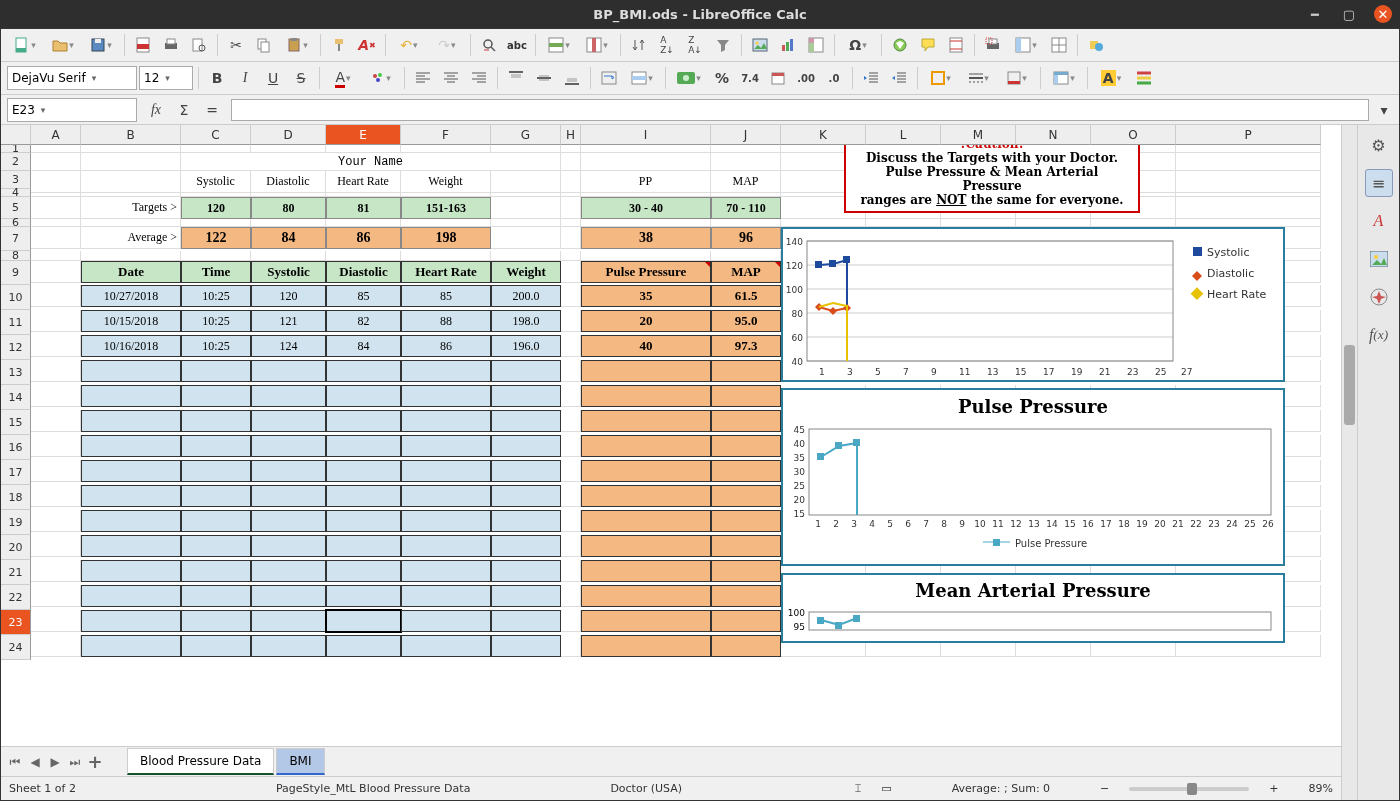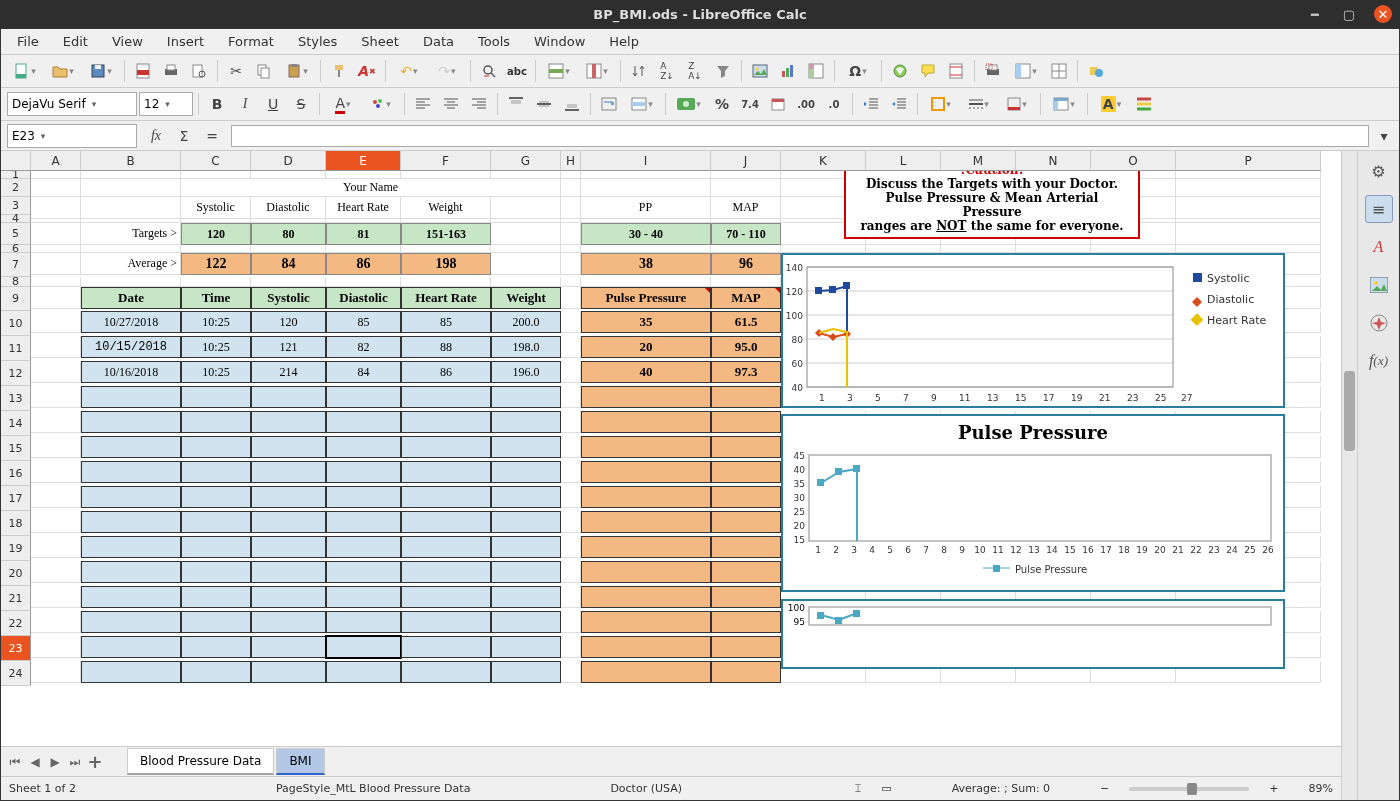--- a/index.html
+++ b/index.html
@@ -43,21 +43,21 @@
 .d-orange { background: #f4b983; border: 1px solid #333; font-weight: bold; }
 .cell.active { outline: 2px solid #000; outline-offset: -1px; }
 .caution-box { border: 2px solid #c00; background: #fff; padding: 4px 10px; text-align: center; font-family: "DejaVu Serif", serif; font-size: 12px; position: absolute; }
 .caution-box b { font-weight: bold; }
 .chart { border: 2px solid #2a7d9c; background: #fff; position: absolute; }
 .chart-title { text-align: center; font-weight: bold; font-family: "DejaVu Serif", serif; }
 .tabs { height: 30px; display: flex; align-items: center; border-top: 1px solid #ccc; background: #f0f0f0; padding: 0 4px; }
 .tabs .navbtn { width: 20px; height: 20px; display: flex; align-items: center; justify-content: center; cursor: pointer; color: #666; }
 .tabs .tab { padding: 5px 12px; border: 1px solid #ccc; background: #fff; cursor: pointer; font-size: 12px; margin-left: 2px; }
 .tabs .tab.active { background: #b3c7e6; border-bottom: 2px solid #36c; }
-.tabs .tab.other { border-bottom: 2px solid #a3a3a3; }
+.tabs .tab.other { border-bottom: 2px solid #14532d; }
 .statusbar { height: 24px; display: flex; align-items: center; border-top: 1px solid #ccc; font-size: 11px; padding: 0 8px; gap: 20px; color: #333; }
 .statusbar .spacer { flex: 1; }
 .zoom-slider { width: 120px; height: 4px; background: #ccc; position: relative; border-radius: 2px; }
 .zoom-slider .thumb { position: absolute; width: 10px; height: 12px; background: #888; top: -4px; left: 58px; border-radius: 2px; }
 .red-tri { position:absolute; top:0; right:0; width:0; height:0; border-left:5px solid transparent; border-top:5px solid #c00; }
 svg { display:block; }
 .scrollbar-v { width: 16px; background: #e8e8e8; border-left: 1px solid #ccc; position: relative; }
 .scrollbar-v .thumb { position: absolute; left: 2px; right: 2px; top: 220px; height: 80px; background: #aaa; border-radius: 3px; }
 </style>
 </head>
@@ -66,33 +66,20 @@
 <div class="titlebar">
   <span class="title">BP_BMI.ods - LibreOffice Calc</span>
   <div class="win-controls">
     <span>━</span>
     <span>▢</span>
     <span class="close">✕</span>
   </div>
 </div>
 
 <div class="app">
-  <div class="menubar" id="menubar">
-      <span>File</span>
-      <span>Edit</span>
-      <span>View</span>
-      <span>Insert</span>
-      <span>Format</span>
-      <span>Styles</span>
-      <span>Sheet</span>
-      <span>Data</span>
-      <span>Tools</span>
-      <span>Window</span>
-      <span>Help</span>
-    </div>
 
   <div class="toolbar">
     <span class="tbtn w">
         <svg width="16" height="16">
           <rect x="2" y="1" width="10" height="14" fill="#fff" stroke="#4a8"></rect>
           <rect x="2" y="11" width="10" height="4" fill="#4a8"></rect>
         </svg>
         <span class="dd">▾</span>
       </span>
     <span class="tbtn w">
@@ -489,21 +476,21 @@
               <div class="cell " style="width: 75px; height: 8px;"></div>
               <div class="cell " style="width: 75px; height: 8px;"></div>
               <div class="cell " style="width: 75px; height: 8px;"></div>
               <div class="cell " style="width: 85px; height: 8px;"></div>
               <div class="cell " style="width: 145px; height: 8px;"></div>
             </div>
             <div class="row" style="height: 18px;">
               <div class="rowh" style="height: 18px;">2</div>
               <div class="cell " style="width: 50px; height: 18px;"></div>
               <div class="cell " style="width: 100px; height: 18px;"></div>
-              <div class="cell " style="width: 380px; height: 18px; font-family: Liberation Serif, serif;">Your Name</div>
+              <div class="cell " style="width: 380px; height: 18px; font-family: Liberation Mono, monospace;">Your Name</div>
               <div class="cell " style="width: 20px; height: 18px;"></div>
               <div class="cell " style="width: 130px; height: 18px;"></div>
               <div class="cell " style="width: 70px; height: 18px;"></div>
               <div class="cell " style="width: 85px; height: 18px;"></div>
               <div class="cell " style="width: 75px; height: 18px;"></div>
               <div class="cell " style="width: 75px; height: 18px;"></div>
               <div class="cell " style="width: 75px; height: 18px;"></div>
               <div class="cell " style="width: 85px; height: 18px;"></div>
               <div class="cell " style="width: 145px; height: 18px;"></div>
             </div>
@@ -655,42 +642,42 @@
               <div class="cell " style="width: 85px;"></div>
               <div class="cell " style="width: 75px;"></div>
               <div class="cell " style="width: 75px;"></div>
               <div class="cell " style="width: 75px;"></div>
               <div class="cell " style="width: 85px;"></div>
               <div class="cell " style="width: 145px;"></div>
             </div>
             <div class="row" style="height: 25px;">
               <div class="rowh" style="height: 25px;">11</div>
               <div class="cell " style="width: 50px;"></div>
-              <div class="cell d-blue" style="width: 100px; font-family: Liberation Mono, monospace;">10/15/2018</div>
+              <div class="cell d-blue" style="width: 100px; font-family: Liberation Serif, serif;">10/15/2018</div>
               <div class="cell d-blue" style="width: 70px; font-family: serif;">10:25</div>
               <div class="cell d-blue" style="width: 75px; font-family: serif;">121</div>
               <div class="cell d-blue" style="width: 75px; font-family: serif;">82</div>
               <div class="cell d-blue" style="width: 90px; font-family: serif;">88</div>
               <div class="cell d-blue" style="width: 70px; font-family: serif;">198.0</div>
               <div class="cell " style="width: 20px;"></div>
               <div class="cell d-orange" style="width: 130px; font-family: serif; font-size: 13px;">20</div>
               <div class="cell d-orange" style="width: 70px; font-family: serif; font-size: 13px;">95.0</div>
               <div class="cell " style="width: 85px;"></div>
               <div class="cell " style="width: 75px;"></div>
               <div class="cell " style="width: 75px;"></div>
               <div class="cell " style="width: 75px;"></div>
               <div class="cell " style="width: 85px;"></div>
               <div class="cell " style="width: 145px;"></div>
             </div>
             <div class="row" style="height: 25px;">
               <div class="rowh" style="height: 25px;">12</div>
               <div class="cell " style="width: 50px;"></div>
               <div class="cell d-blue" style="width: 100px; font-family: serif;">10/16/2018</div>
               <div class="cell d-blue" style="width: 70px; font-family: serif;">10:25</div>
-              <div class="cell d-blue" style="width: 75px; font-family: serif;">214</div>
+              <div class="cell d-blue" style="width: 75px; font-family: serif;">124</div>
               <div class="cell d-blue" style="width: 75px; font-family: serif;">84</div>
               <div class="cell d-blue" style="width: 90px; font-family: serif;">86</div>
               <div class="cell d-blue" style="width: 70px; font-family: serif;">196.0</div>
               <div class="cell " style="width: 20px;"></div>
               <div class="cell d-orange" style="width: 130px; font-family: serif; font-size: 13px;">40</div>
               <div class="cell d-orange" style="width: 70px; font-family: serif; font-size: 13px;">97.3</div>
               <div class="cell " style="width: 85px;"></div>
               <div class="cell " style="width: 75px;"></div>
               <div class="cell " style="width: 75px;"></div>
               <div class="cell " style="width: 75px;"></div>
@@ -1039,20 +1026,21 @@
               </g>
             <g font-size="10" fill="#333">
                 <rect x="210" y="116" width="7" height="7" fill="#4aa8c4"></rect>
                 <line x1="200" y1="119" x2="227" y2="119" stroke="#4aa8c4"></line>
                 <text x="232" y="124">Pulse Pressure</text>
               </g>
           </svg>
         </div>
 
         <div class="chart" style="left:780px; top:448px; width:504px; height:70px;">
+          <div class="chart-title" style="font-size:18px; padding:5px 0;">Mean Arterial Pressure</div>
           <svg width="500" height="30">
             <text x="22" y="10" font-size="9" text-anchor="end">100</text>
             <text x="22" y="24" font-size="9" text-anchor="end">95</text>
             <rect x="26" y="6" width="462" height="18" fill="none" stroke="#888"></rect>
             <polyline points="38,14 56,19 74,12" fill="none" stroke="#4aa8c4" stroke-width="2"></polyline>
             <rect x="34" y="11" width="7" height="7" fill="#4aa8c4"></rect>
               <rect x="52" y="16" width="7" height="7" fill="#4aa8c4"></rect>
               <rect x="70" y="9" width="7" height="7" fill="#4aa8c4"></rect>
           </svg>
         </div>

